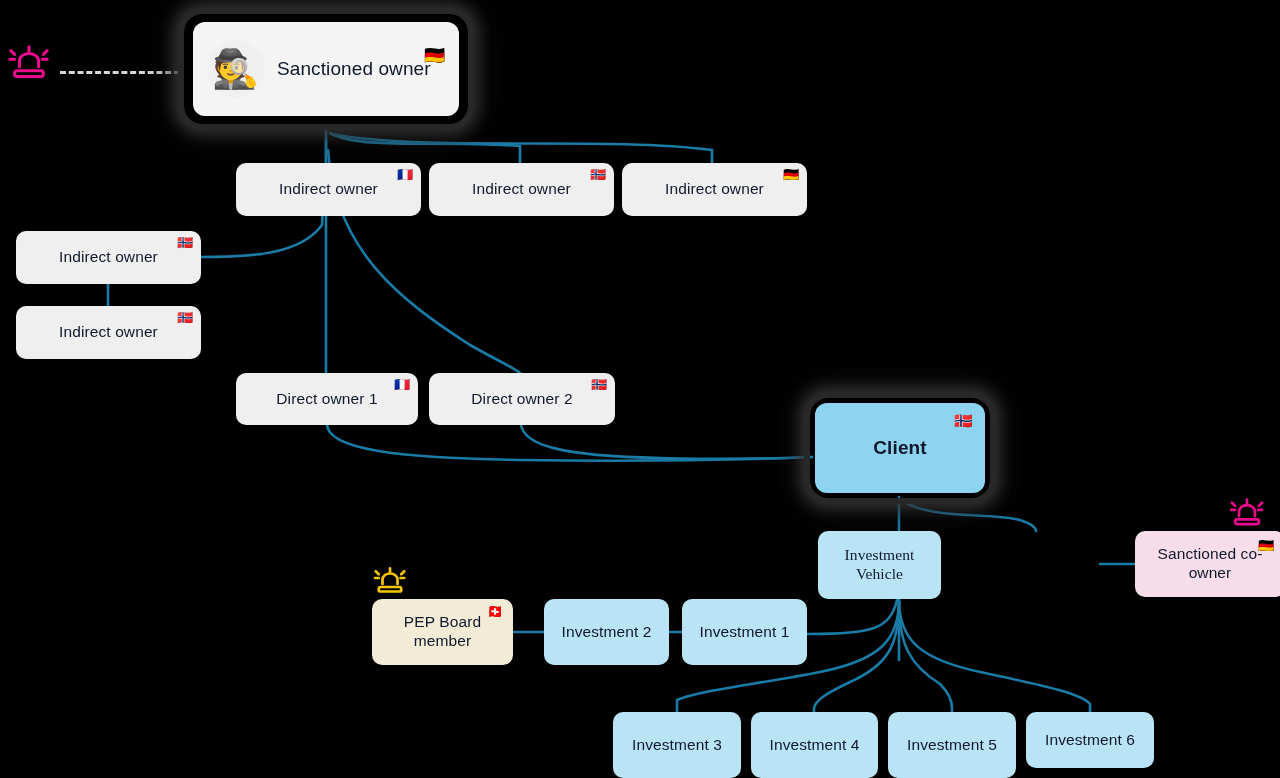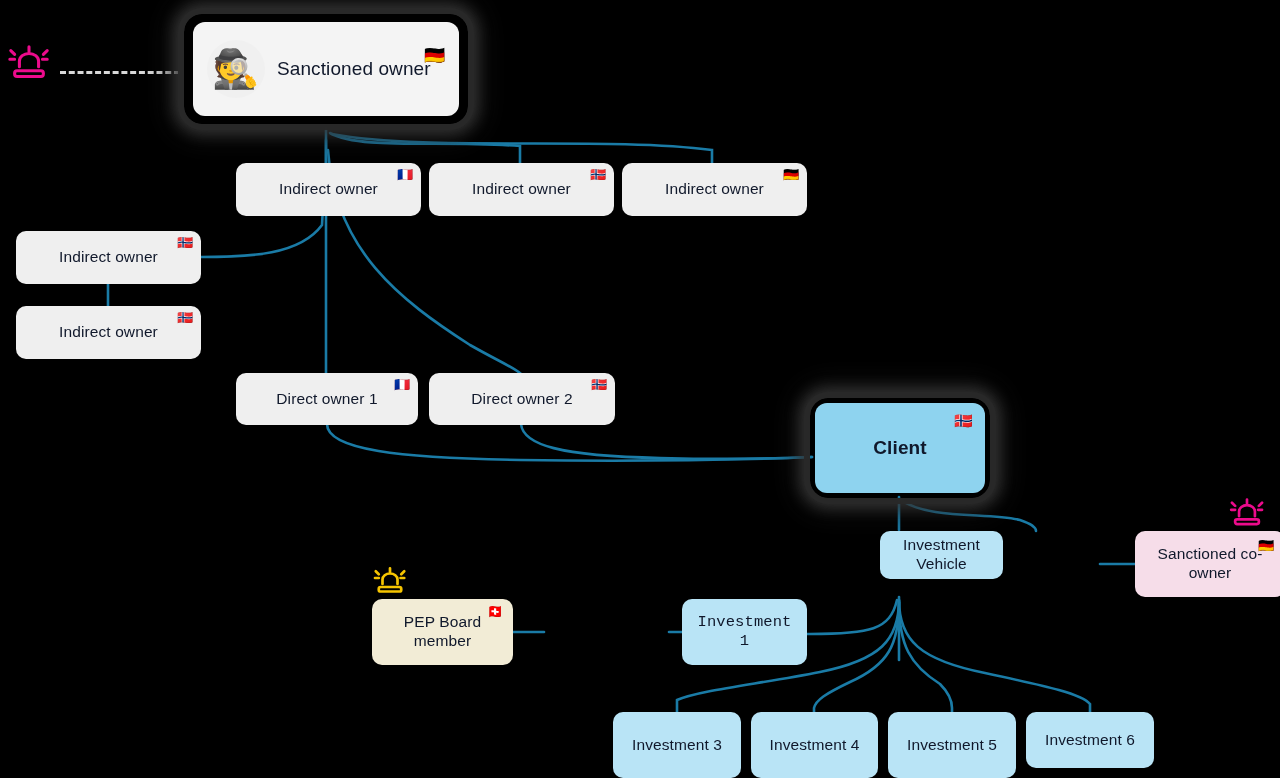--- a/index.html
+++ b/index.html
@@ -183,37 +183,40 @@
   <div class="node grey" style="left:429px;top:373px;width:186px;height:52px;">
     <span class="flag sm">🇳🇴</span>
     <span class="label">Direct owner 2</span>
   </div>
 
   <div class="node client" style="left:815px;top:403px;width:170px;height:90px;">
     <span class="flag" style="top:10px;right:12px;font-size:15px;">🇳🇴</span>
     <span class="label">Client</span>
   </div>
 
-  <div class="node blue" style="left:880px;top:531px;width:123px;height:48px;">
+  <div class="node blue" style="left:818px;top:531px;width:123px;height:68px;font-family:Liberation Serif, serif;">
     <span class="label">Investment Vehicle</span>
   </div>
 
 
   <div class="node pink" style="left:1135px;top:531px;width:150px;height:66px;">
     <span class="flag sm" style="top:8px;right:10px;">🇩🇪</span>
     <span class="label">Sanctioned co-owner</span>
   </div>
 
   <div class="node cream" style="left:372px;top:599px;width:141px;height:66px;">
     <span class="flag sm" style="top:6px;right:9px;">🇨🇭</span>
     <span class="label">PEP Board member</span>
   </div>
 
-
-  <div class="node blue" style="left:682px;top:599px;width:125px;height:66px;font-family:Liberation Mono, monospace;">
+  <div class="node blue" style="left:544px;top:599px;width:125px;height:66px;">
+    <span class="label">Investment 2</span>
+  </div>
+
+  <div class="node blue" style="left:682px;top:599px;width:125px;height:66px;">
     <span class="label">Investment 1</span>
   </div>
 
   <div class="node blue" style="left:613px;top:712px;width:128px;height:66px;text-align:center;">
     <span class="label">Investment 3</span>
   </div>
 
   <div class="node blue" style="left:751px;top:712px;width:127px;height:66px;">
     <span class="label">Investment 4</span>
   </div>

